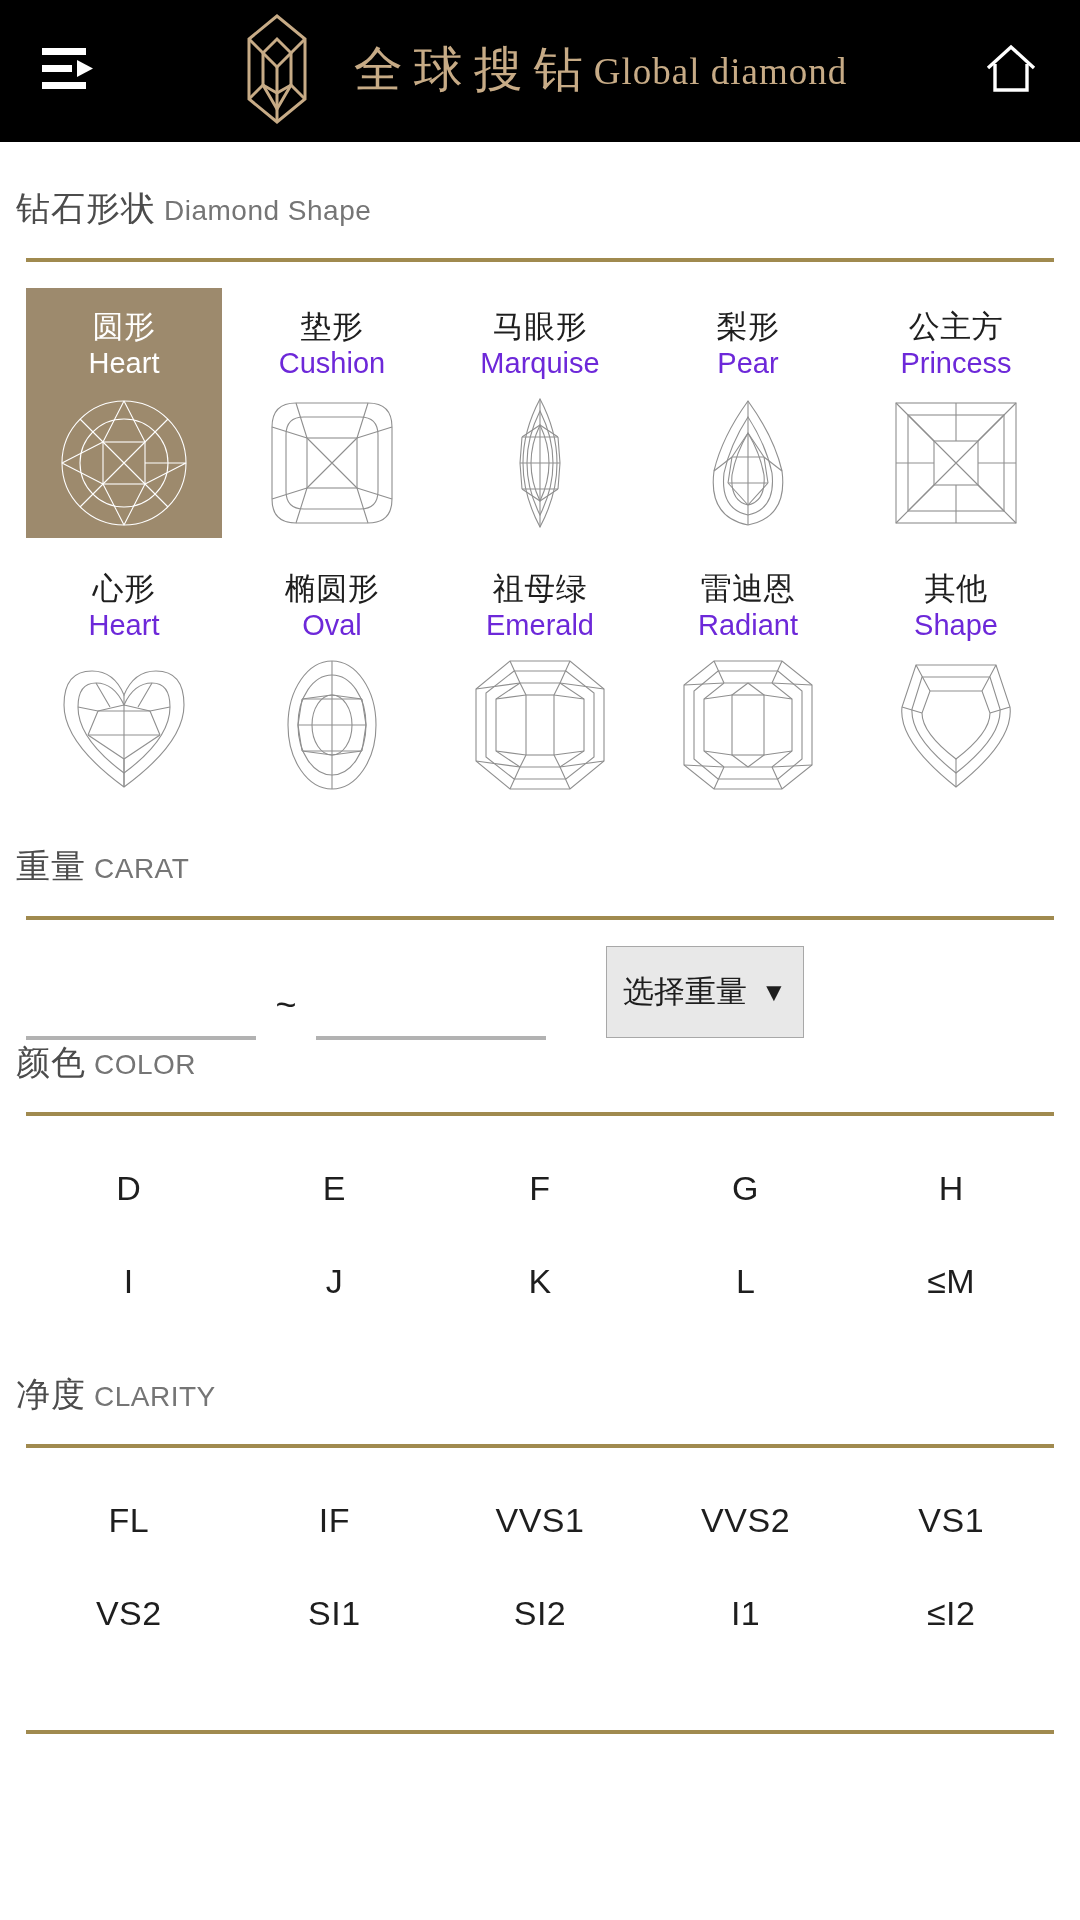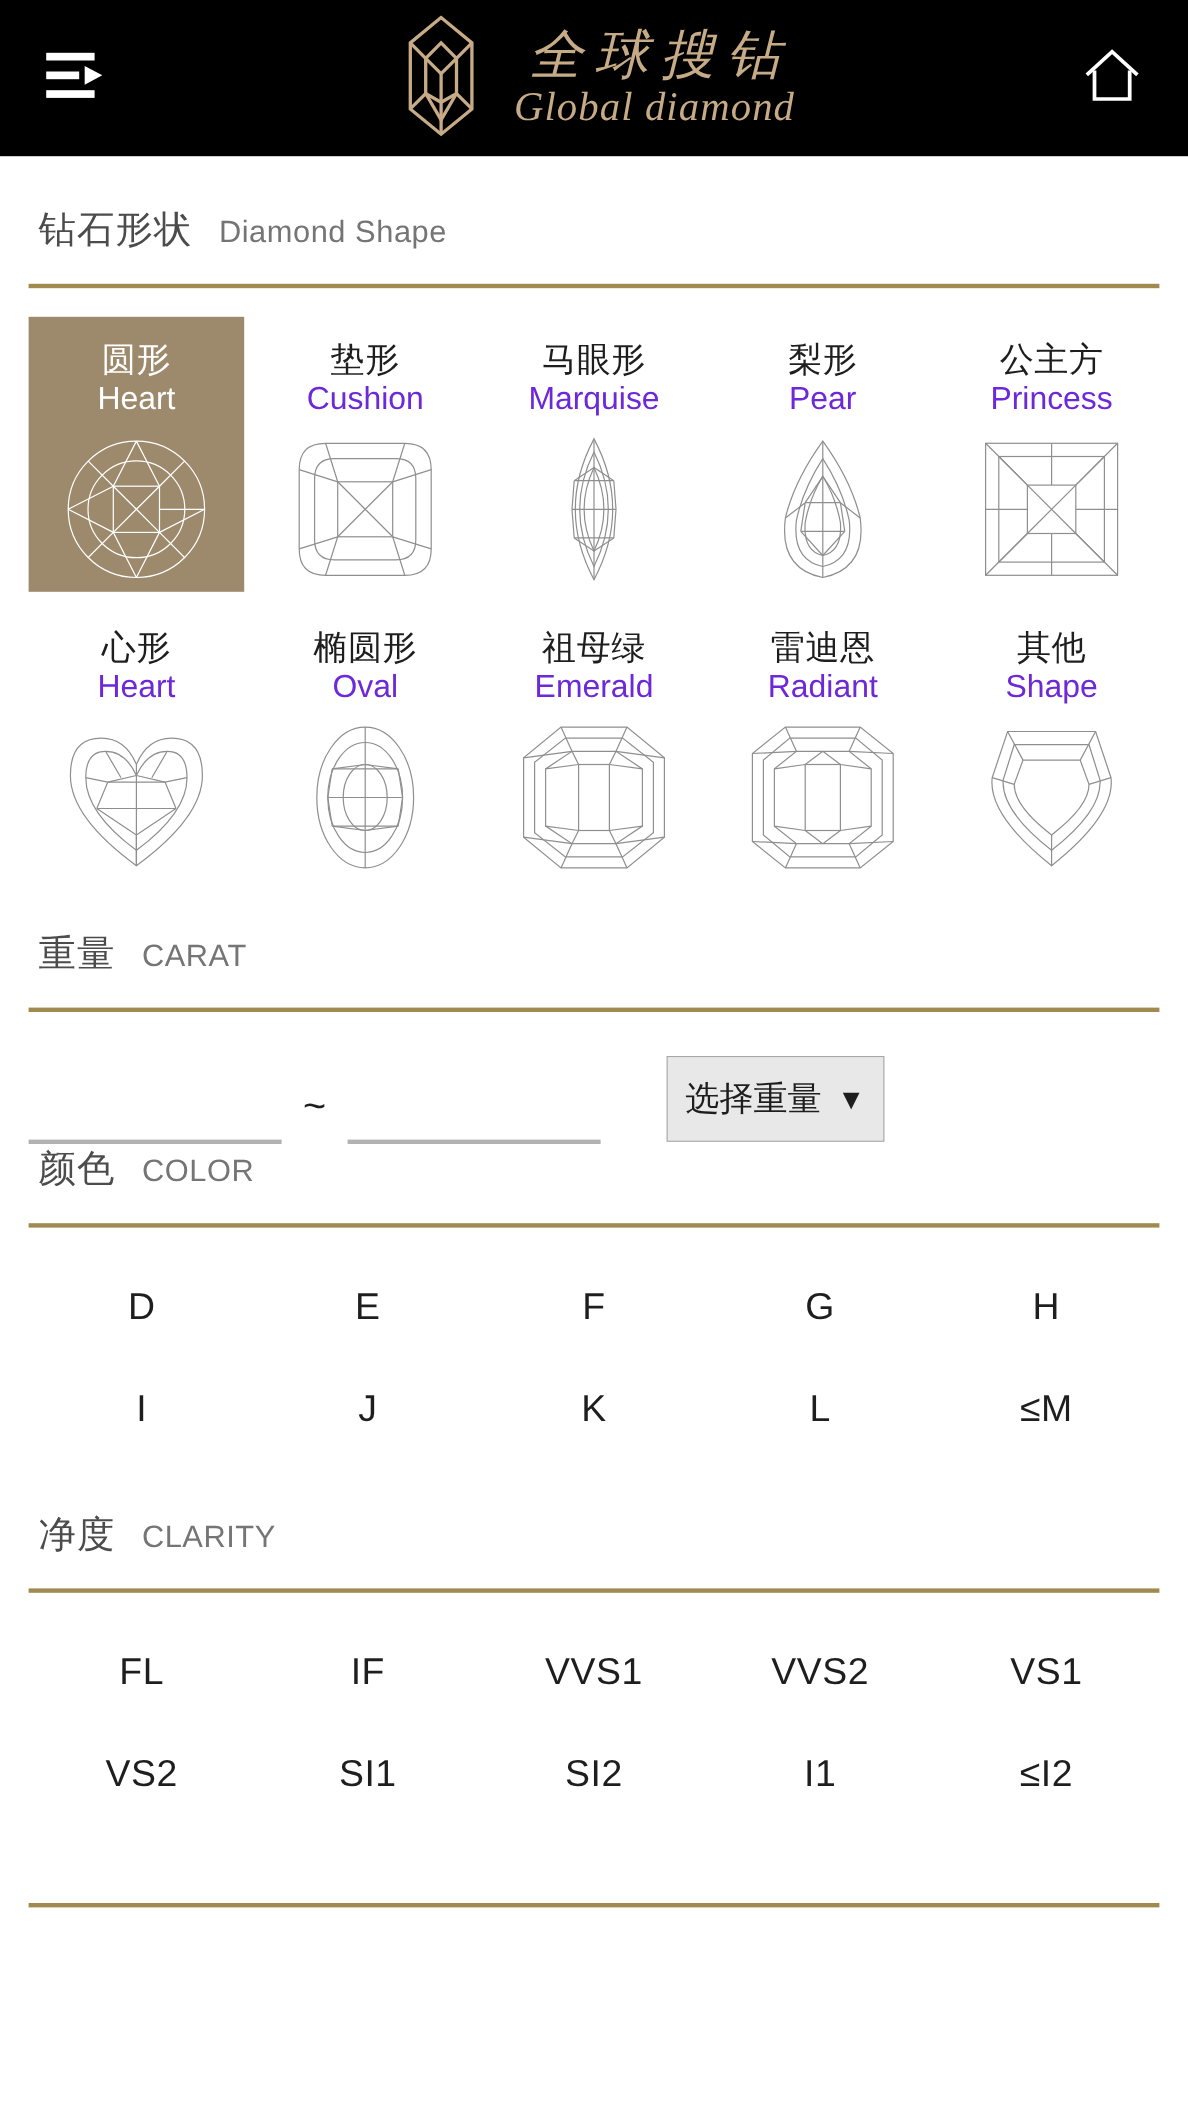--- a/index.html
+++ b/index.html
@@ -48,25 +48,24 @@
     align-items: center;
     justify-content: center;
     gap: 22px;
     pointer-events: none;
   }
 
   .brand-logo { flex: 0 0 auto; }
 
   .brand-text {
     display: flex;
-    flex-direction: column;
+    flex-direction: row;
     align-items: center;
     justify-content: center;
     line-height: 1;
-    font-style: italic;
   }
 
   .brand-cn {
     font-size: 49px;
     letter-spacing: 11px;
     color: #c7ab86;
     font-weight: 400;
     text-indent: 11px;
     padding-bottom: 4px;
   }
@@ -84,22 +83,22 @@
     display: flex;
     align-items: center;
     justify-content: flex-end;
     cursor: pointer;
   }
 
   
   .section-head {
     display: flex;
     align-items: baseline;
-    gap: 24px;
-    padding: 0 35px;
+    gap: 8px;
+    padding: 0 16px;
   }
 
   .sec-cn {
     font-size: 34px;
     color: #4c4c4c;
     letter-spacing: 1px;
   }
 
   .sec-en {
     font-size: 28px;
@@ -197,21 +196,21 @@
     font-size: 36px;
     color: #1e1e1e;
     padding-bottom: 14px;
   }
 
   .carat-select {
     margin-left: 60px;
     margin-bottom: 2px;
     background: #e8e8e8;
     border: 1px solid #a8a8a8;
-    height: 78px;
+    height: 92px;
     padding: 0 16px;
     display: flex;
     align-items: center;
     gap: 14px;
     font-size: 31px;
     color: #1e1e1e;
     cursor: pointer;
   }
 
   .carat-select .caret { font-size: 26px; }

